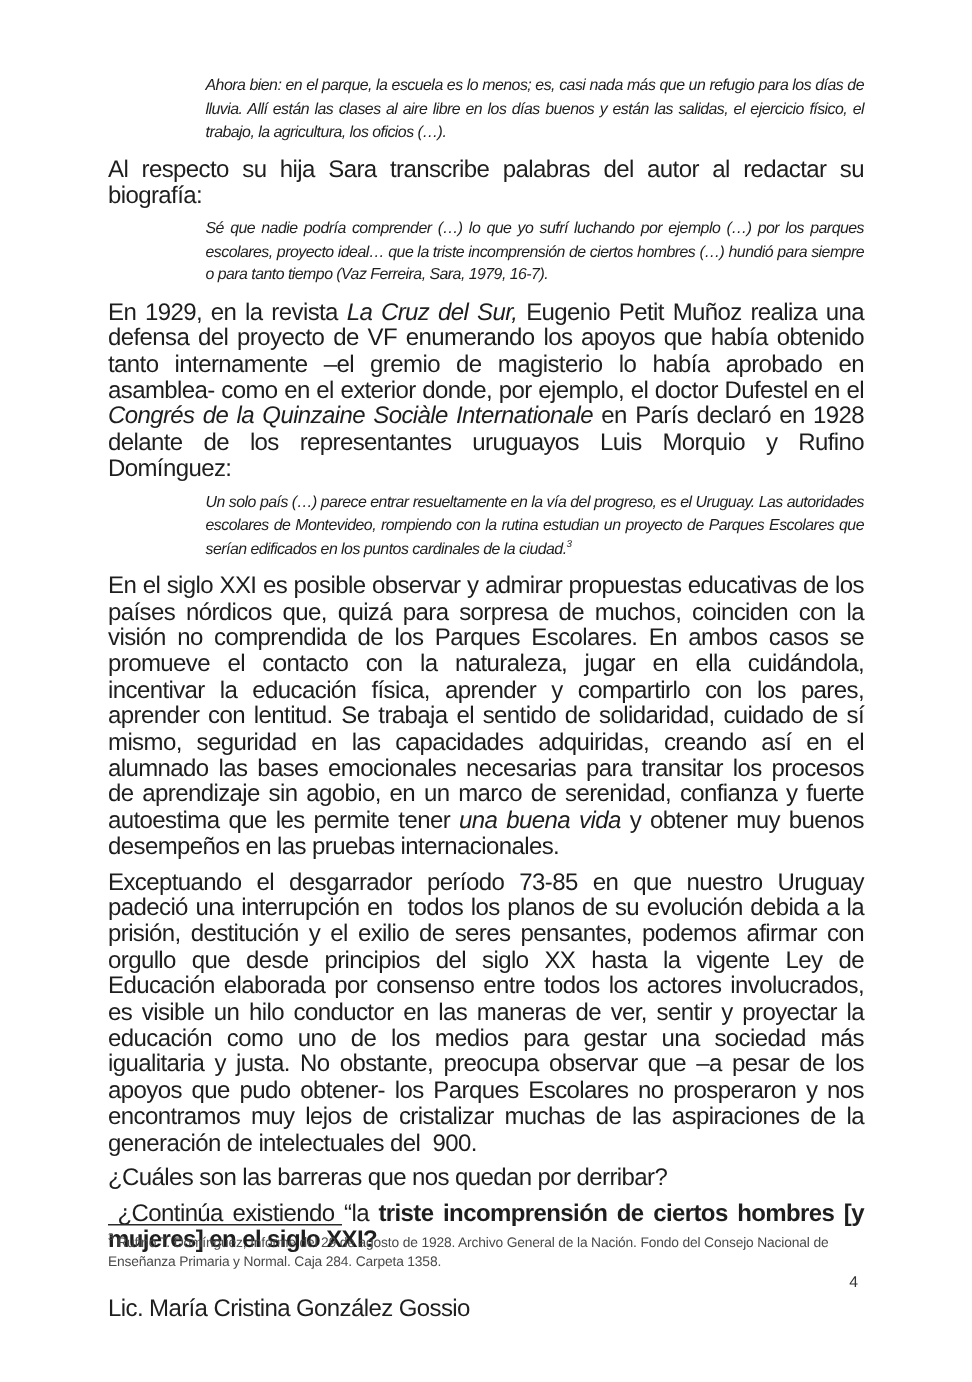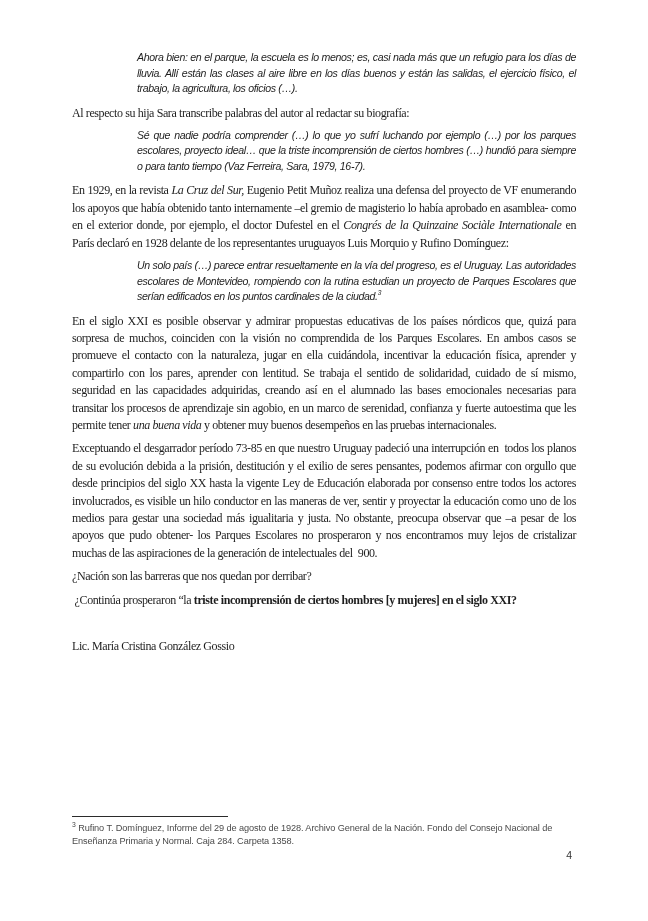--- a/index.html
+++ b/index.html
@@ -14,27 +14,26 @@
     overflow: hidden;
     border-radius: 18px;
   }
   .content {
     position: absolute;
     left: 72px;
     top: 50px;
     width: 504px;
   }
   p.body {
-    font-size: 12px;
+    font-size: 16px;
     letter-spacing: -0.4px;
     line-height: 17.4px;
     text-align: justify;
     white-space: pre-wrap;
     margin-bottom: 6px;
-    font-family: Liberation Serif, serif;
   }
   p.quote {
     margin-left: 65px;
     font-size: 10.6px;
     font-style: italic;
     letter-spacing: -0.35px;
     line-height: 15.5px;
     text-align: justify;
     white-space: pre-wrap;
     margin-bottom: 8px;
@@ -81,22 +80,22 @@
 <div class="page">
 
   <main class="content">
       <p class="quote"><span class="it">Ahora bien: en el parque, la escuela es lo menos; es, casi nada más que un refugio para los días de lluvia. Allí están las clases al aire libre en los días buenos y están las salidas, el ejercicio físico, el trabajo, la agricultura, los oficios (…).</span></p>
       <p class="body"><span>Al respecto su hija Sara transcribe palabras del autor al redactar su biografía:</span></p>
       <p class="quote"><span class="it">Sé que nadie podría comprender (…) lo que yo sufrí luchando por ejemplo (…) por los parques escolares, proyecto ideal… que la triste incomprensión de ciertos hombres (…) hundió para siempre o para tanto tiempo (Vaz Ferreira, Sara, 1979, 16-7).</span></p>
       <p class="body"><span>En 1929, en la revista </span><span class="it">La Cruz del Sur,</span><span> Eugenio Petit Muñoz realiza una defensa del proyecto de VF enumerando los apoyos que había obtenido tanto internamente –el gremio de magisterio lo había aprobado en asamblea- como en el exterior donde, por ejemplo, el doctor Dufestel en el </span><span class="it">Congrés de la Quinzaine Sociàle Internationale</span><span> en París declaró en 1928 delante de los representantes uruguayos Luis Morquio y Rufino Domínguez:</span></p>
       <p class="quote"><span class="it">Un solo país (…) parece entrar resueltamente en la vía del progreso, es el Uruguay. Las autoridades escolares de Montevideo, rompiendo con la rutina estudian un proyecto de Parques Escolares que serían edificados en los puntos cardinales de la ciudad.</span><sup class="run-sup it">3</sup></p>
       <p class="body"><span>En el siglo XXI es posible observar y admirar propuestas educativas de los países nórdicos que, quizá para sorpresa de muchos, coinciden con la visión no comprendida de los Parques Escolares. En ambos casos se promueve el contacto con la naturaleza, jugar en ella cuidándola, incentivar la educación física, aprender y compartirlo con los pares, aprender con lentitud. Se trabaja el sentido de solidaridad, cuidado de sí mismo, seguridad en las capacidades adquiridas, creando así en el alumnado las bases emocionales necesarias para transitar los procesos de aprendizaje sin agobio, en un marco de serenidad, confianza y fuerte autoestima que les permite tener </span><span class="it">una buena vida</span><span> y obtener muy buenos desempeños en las pruebas internacionales.</span></p>
       <p class="body"><span>Exceptuando el desgarrador período 73-85 en que nuestro Uruguay padeció una interrupción en  todos los planos de su evolución debida a la prisión, destitución y el exilio de seres pensantes, podemos afirmar con orgullo que desde principios del siglo XX hasta la vigente Ley de Educación elaborada por consenso entre todos los actores involucrados, es visible un hilo conductor en las maneras de ver, sentir y proyectar la educación como uno de los medios para gestar una sociedad más igualitaria y justa. No obstante, preocupa observar que –a pesar de los apoyos que pudo obtener- los Parques Escolares no prosperaron y nos encontramos muy lejos de cristalizar muchas de las aspiraciones de la generación de intelectuales del  900.</span></p>
-      <p class="body"><span>¿Nación son las barreras que nos quedan por derribar?</span></p>
-      <p class="body"><span> ¿Continúa prosperaron “la </span><span class="bd">triste incomprensión de ciertos hombres [y mujeres] en el siglo XXI?</span></p>
+      <p class="body"><span>¿Cuáles son las barreras que nos quedan por derribar?</span></p>
+      <p class="body"><span> ¿Continúa existiendo “la </span><span class="bd">triste incomprensión de ciertos hombres [y mujeres] en el siglo XXI?</span></p>
       <p class="body signature"><span>Lic. María Cristina González Gossio</span></p>
     </main>
 
   <footer class="footnote-section">
     <div class="fn-rule"></div>
     <p class="fn-text"><sup class="fn-mark">3</sup><span> Rufino T. Domínguez, Informe del 29 de agosto de 1928. Archivo General de la Nación. Fondo del Consejo Nacional de Enseñanza Primaria y Normal. Caja 284. Carpeta 1358.</span></p>
   </footer>
 
   <div class="pagenum">4</div>
 

